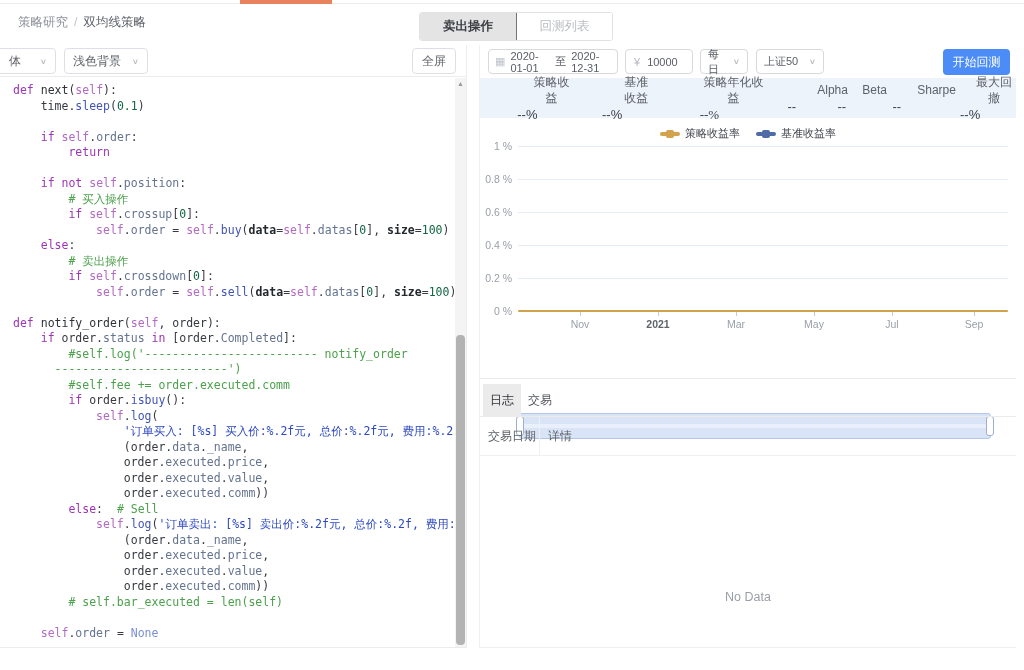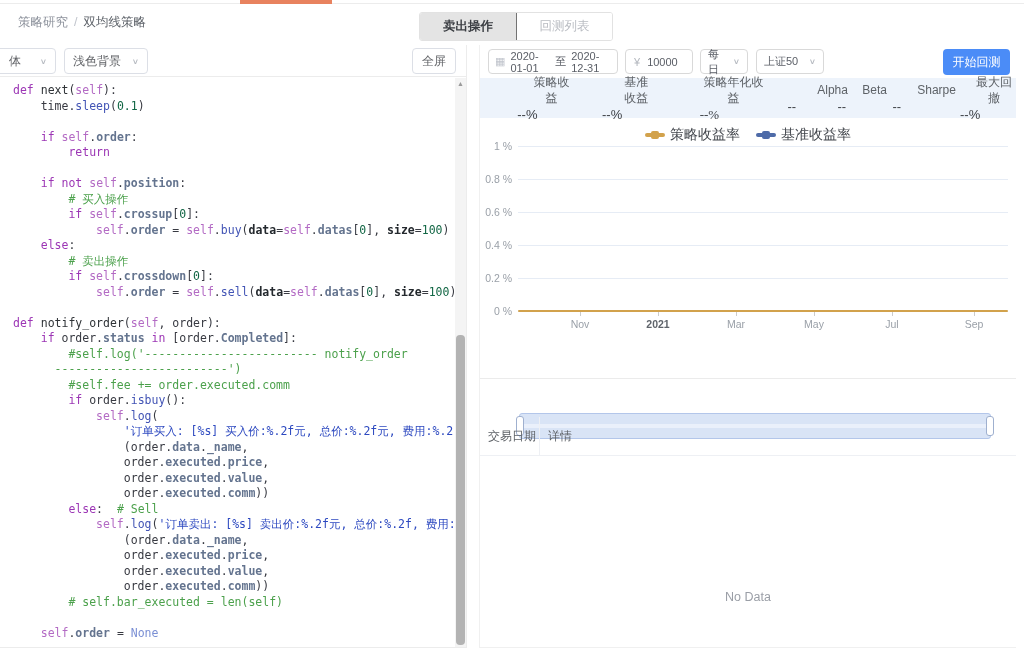--- a/index.html
+++ b/index.html
@@ -31,21 +31,21 @@
   .btn-full { position:absolute; top:3px; right:10px; height:26px; padding:0 9px; line-height:24px; border:1px solid #dcdfe6; border-radius:4px; background:#fff; color:#606266; cursor:pointer; }
 
   .code-area { position:absolute; top:33px; left:0; right:12px; bottom:0; overflow:hidden; background:#fff;
                font-family:"DejaVu Sans Mono", monospace; font-size:11.5px; line-height:15.5px;
                padding:5px 0 0 13px; white-space:pre; }
   .cl { height:15.5px; }
   .t-k  { color:#9c36b5; }            
   .t-se { color:#b36ac4; }            
   .t-fn { color:#2f3337; }            
   .t-m  { color:#4254b5; }            
-  .t-p  { color:#64748f;font-weight:bold; }            
+  .t-p  { color:#64748f; }            
   .t-d  { color:#383a42; }            
   .t-c  { color:#4ca14c; }            
   .t-s  { color:#2d49c0; }            
   .t-n  { color:#116644;text-align:center; }            
   .t-nn { color:#7a8fd4; }            
   .t-b  { color:#24292e; font-weight:bold; } 
 
   .vscroll { position:absolute; top:33px; right:0; width:11px; bottom:0; background:#f4f4f4; }
   .vscroll .up { position:absolute; top:2px; left:0; width:11px; text-align:center; font-size:7px; color:#9a9a9a; }
   .vscroll .thumb { position:absolute; left:1px; width:9px; top:257px; height:310px; background:#b3b3b3; border-radius:4px; cursor:pointer; }
@@ -70,21 +70,21 @@
   .stat-label { font-size:12px; color:#5e6267; line-height:16px;padding-left:48px; }
   .stat-value { font-size:13px; color:#3e4146; line-height:17px; }
 
   .chart { position:absolute; top:75px; left:0; right:0; height:212px; }
   .legend { position:absolute; top:6px; left:0; right:0; display:flex; justify-content:center; gap:16px; }
   .lg-item { display:flex; align-items:center; gap:5px; cursor:pointer; }
   .lg-mark { position:relative; width:20px; height:4px; border-radius:2px; }
   .lg-mark::after { content:""; position:absolute; left:6px; top:-2px; width:8px; height:8px; border-radius:2px; background:inherit; }
   .lg-gold { background:#d2a24c; }
   .lg-blue { background:#4e6ba8; }
-  .lg-text { font-size:14px; color:#42464c; }
+  .lg-text { font-size:11px; color:#42464c; }
   .grid-row { position:absolute; left:0; right:8px; height:1px; }
   .grid-row .gline { position:absolute; left:38px; right:0; top:0; height:1px; background:#e6ecf5; }
   .grid-row .ytick { position:absolute; left:0; top:-6px; width:32px; text-align:right; font-size:10.5px; color:#9aa0a8; }
   .zero-line { position:absolute; left:38px; right:8px; top:190px; height:2px; background:#d2a24c; border-radius:1px; }
   .xtick { position:absolute; top:192px; width:1px; height:4px; background:#ccc; }
   .xlab  { position:absolute; top:198px; width:60px; margin-left:-30px; text-align:center; font-size:10.5px; color:#9aa0a8; }
   .xlab.year { color:#5f646b; font-weight:bold; }
 
   .dslider { position:absolute; top:293px; left:39px; width:472px; height:26px; background:#d9e4f6;
              border:1px solid #b3c6ea; border-radius:3px; cursor:pointer; }
@@ -248,20 +248,24 @@
       <div class="zero-line"></div>
       <div class="dslider">
         <div class="mid"></div>
         <div class="dz-handle left"></div>
         <div class="dz-handle right"></div>
       </div>
     </div>
 
     <div class="log-divider"></div>
 
+    <div class="log-tabs">
+      <div class="ltab active">日志</div>
+      <div class="ltab">交易</div>
+    </div>
 
     <div class="log-header">
       <div class="lh-cell lh-date">交易日期</div>
       <div class="lh-cell lh-detail">详情</div>
     </div>
 
     <div class="log-empty">No Data</div>
   </div>
 </div>
 

